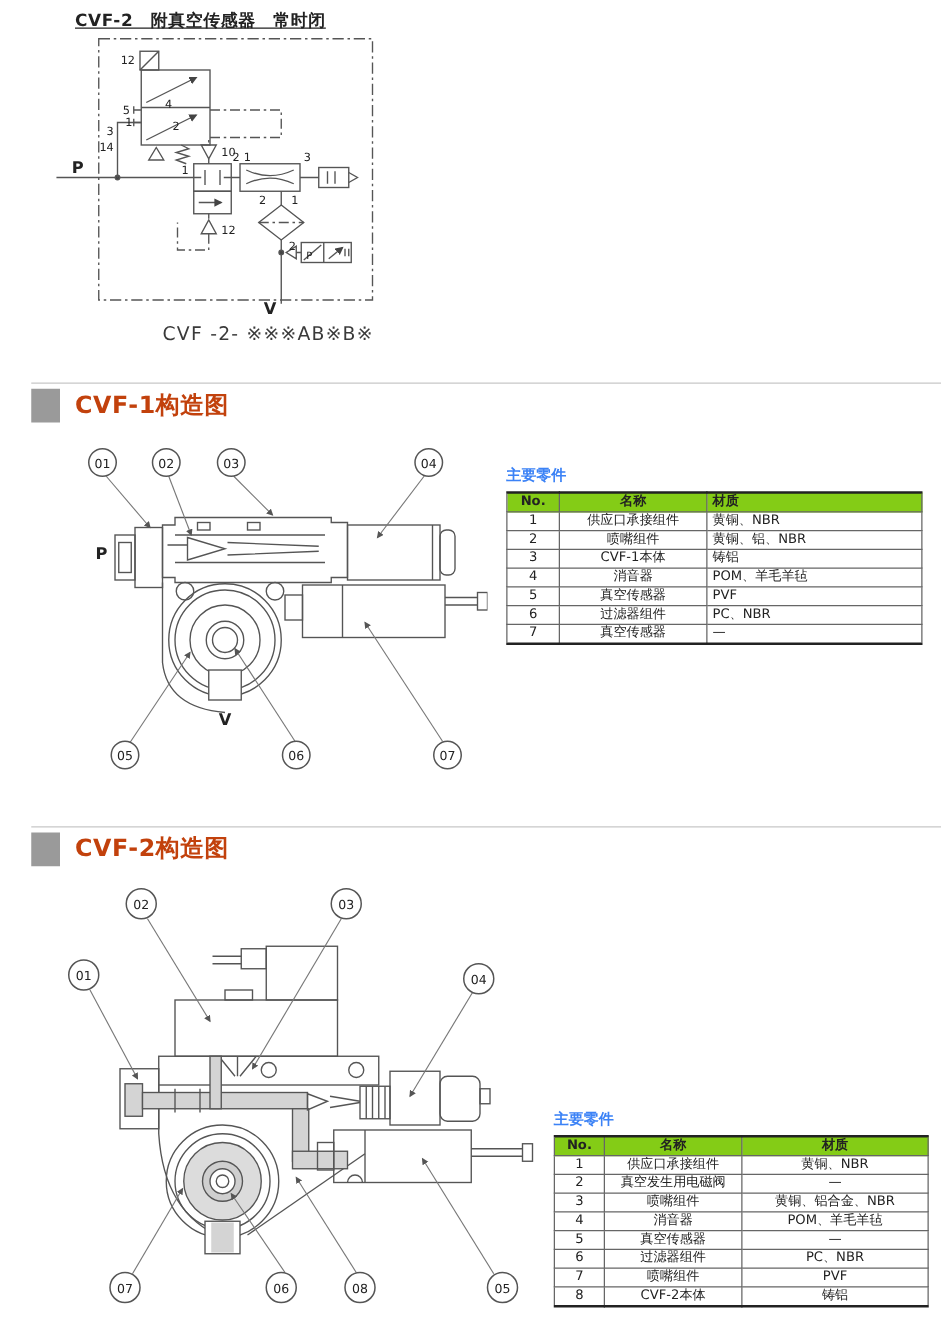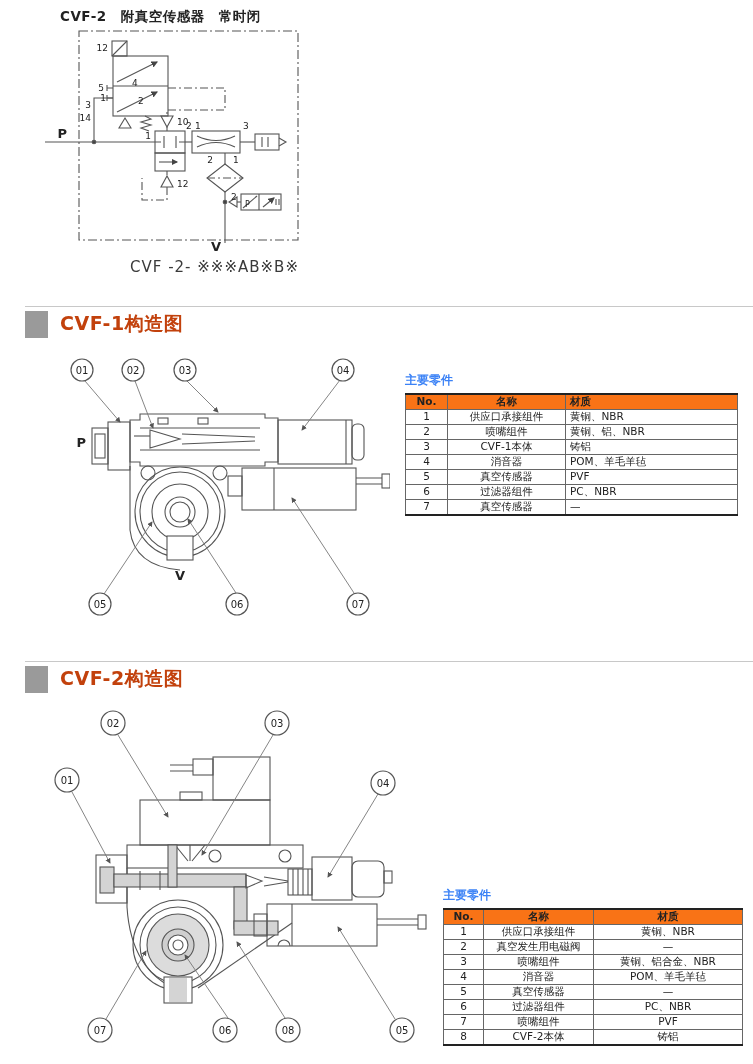--- a/index.html
+++ b/index.html
@@ -2,32 +2,32 @@
 <html><head>
 <meta charset="utf-8">
 <style>
   html,body{margin:0;padding:0;}
   body{
     width:753px;height:1064px;position:relative;background:#ffffff;
     font-family:"DejaVu Sans","Liberation Sans",sans-serif;color:#1c1c1c;
     overflow:hidden;
   }
   .abs{position:absolute;}
-  .doc-title{left:60px;top:8px;font-size:13.5px;font-weight:bold;letter-spacing:.5px;color:#222;}
+  .doc-title{left:60px;top:8px;font-size:13.5px;font-weight:bold;letter-spacing:.5px;color:#222;text-decoration:underline;}
   .model-code{left:130px;top:258px;font-size:15px;color:#3a3a3a;letter-spacing:1px;}
   .divider{left:25px;width:728px;height:1px;background:#c8c8c8;}
   .sec-bar{left:25px;width:23px;height:27px;background:#9a9a9a;}
   .sec-title{left:60px;font-size:19px;font-weight:bold;color:#c2410c;letter-spacing:.5px;}
   .parts{width:333px;}
   .parts-heading{font-size:12px;font-weight:bold;color:#3b82f6;margin:0 0 4px 0;}
   table.parts-table{border-collapse:collapse;width:100%;font-size:10.5px;color:#222;
     border-top:2px solid #222;border-bottom:2px solid #222;}
   table.parts-table th,table.parts-table td{
     border:1px solid #666;padding:0 4px;height:14px;line-height:1.1;text-align:center;white-space:nowrap;}
-  table.parts-table thead th{background:#f97316;font-weight:bold;}
+  table.parts-table thead th{background:#84cc16;font-weight:bold;}
   table.t1 th:last-child,table.t1 td:last-child{text-align:left;}
   svg{display:block;}
   svg text{font-family:"DejaVu Sans","Liberation Sans",sans-serif;fill:#222;}
   .lbl{font-size:9px;}
   .portlbl{font-size:13px;font-weight:bold;}
   .balloon-txt{font-size:10px;}
 </style>
 </head>
 <body>
 

